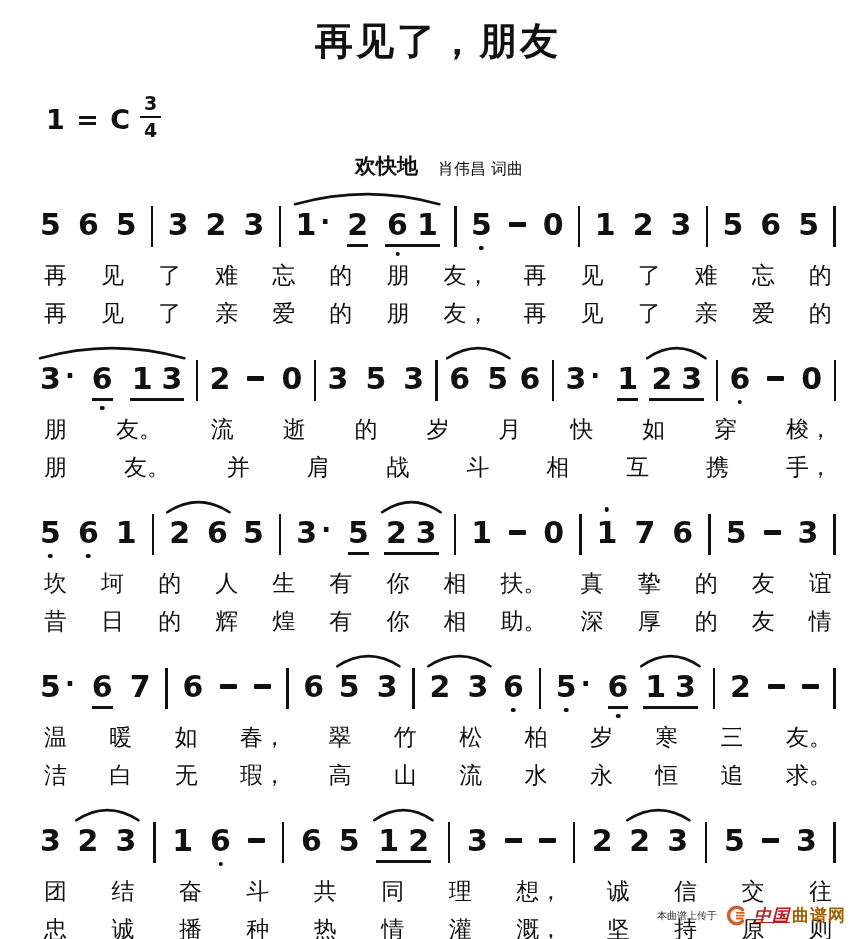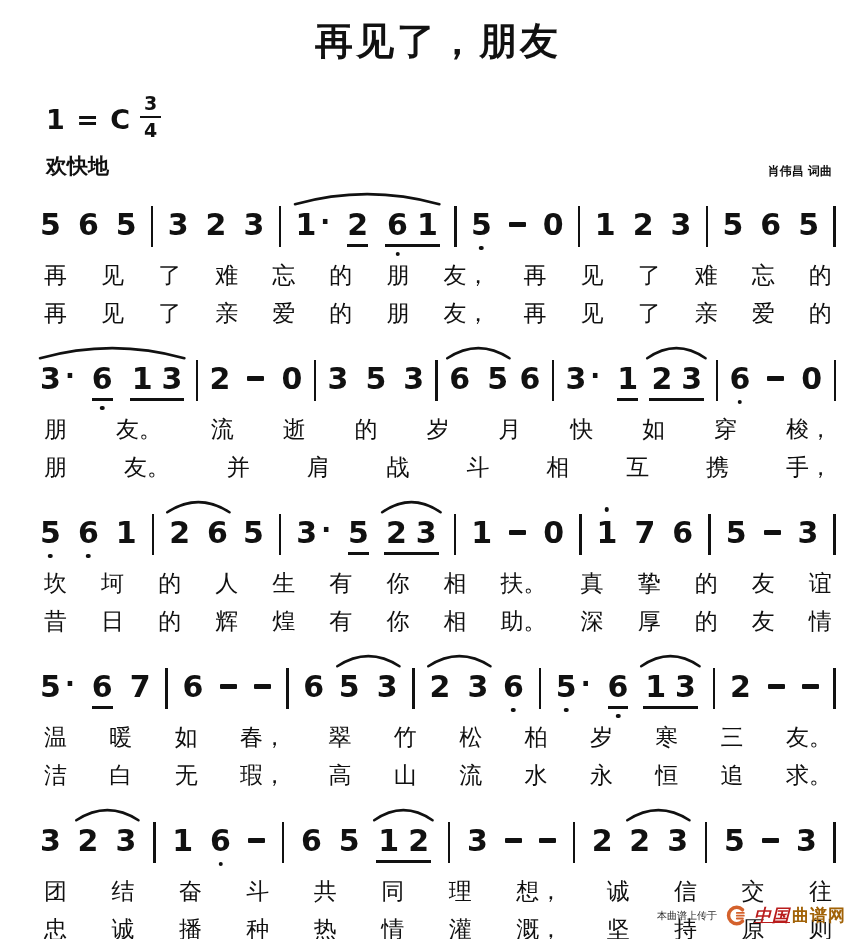--- a/index.html
+++ b/index.html
@@ -12,24 +12,24 @@
   .title{
     text-align:center; font-size:38px; font-weight:800; letter-spacing:3px;
     padding-top:16px; font-family:Liberation Serif, serif;
   }
   .key-row{display:flex; align-items:center; margin-top:29px; padding-left:8px;}
   .key-sig{font-size:27px; font-weight:700; letter-spacing:1px;}
   .frac{display:inline-flex; flex-direction:column; align-items:center;
         font-size:19px; font-weight:700; line-height:1; margin-left:9px; transform:translateY(-2px);}
   .frac .num{border-bottom:2.5px solid #111; padding:0 4px 3px;}
   .frac .den{padding-top:3px;}
-  .tempo-row{display:flex; justify-content:space-between; align-items:flex-end;
+  .tempo-row{display:flex; justify-content:center; align-items:flex-end;
              margin-top:10px; padding:0 6px 0 8px;gap:20px;}
   .tempo{font-size:21px; font-weight:600; font-family:"DejaVu Serif", serif;}
-  .credit{font-size:12px; font-weight:700; font-family:"DejaVu Serif", serif;}
+  .credit{font-size:16px; font-weight:400; font-family:"DejaVu Serif", serif;}
   
   .score{margin-top:6px;}
   .system{margin-bottom:11px;}
   .music-row{display:flex; justify-content:space-between; align-items:flex-start;
              padding:22px 2px 0 2px;}
   .chunk{display:inline-flex; gap:17px; position:relative; align-items:flex-start;}
   .tok{position:relative; display:inline-flex; align-items:flex-start;}
   .dg{position:relative; font-size:30px; line-height:1.1; font-weight:700;
       font-family:"DejaVu Sans", sans-serif;}
   .tok.ul{border-bottom:3px solid #111; padding-bottom:3px;}

